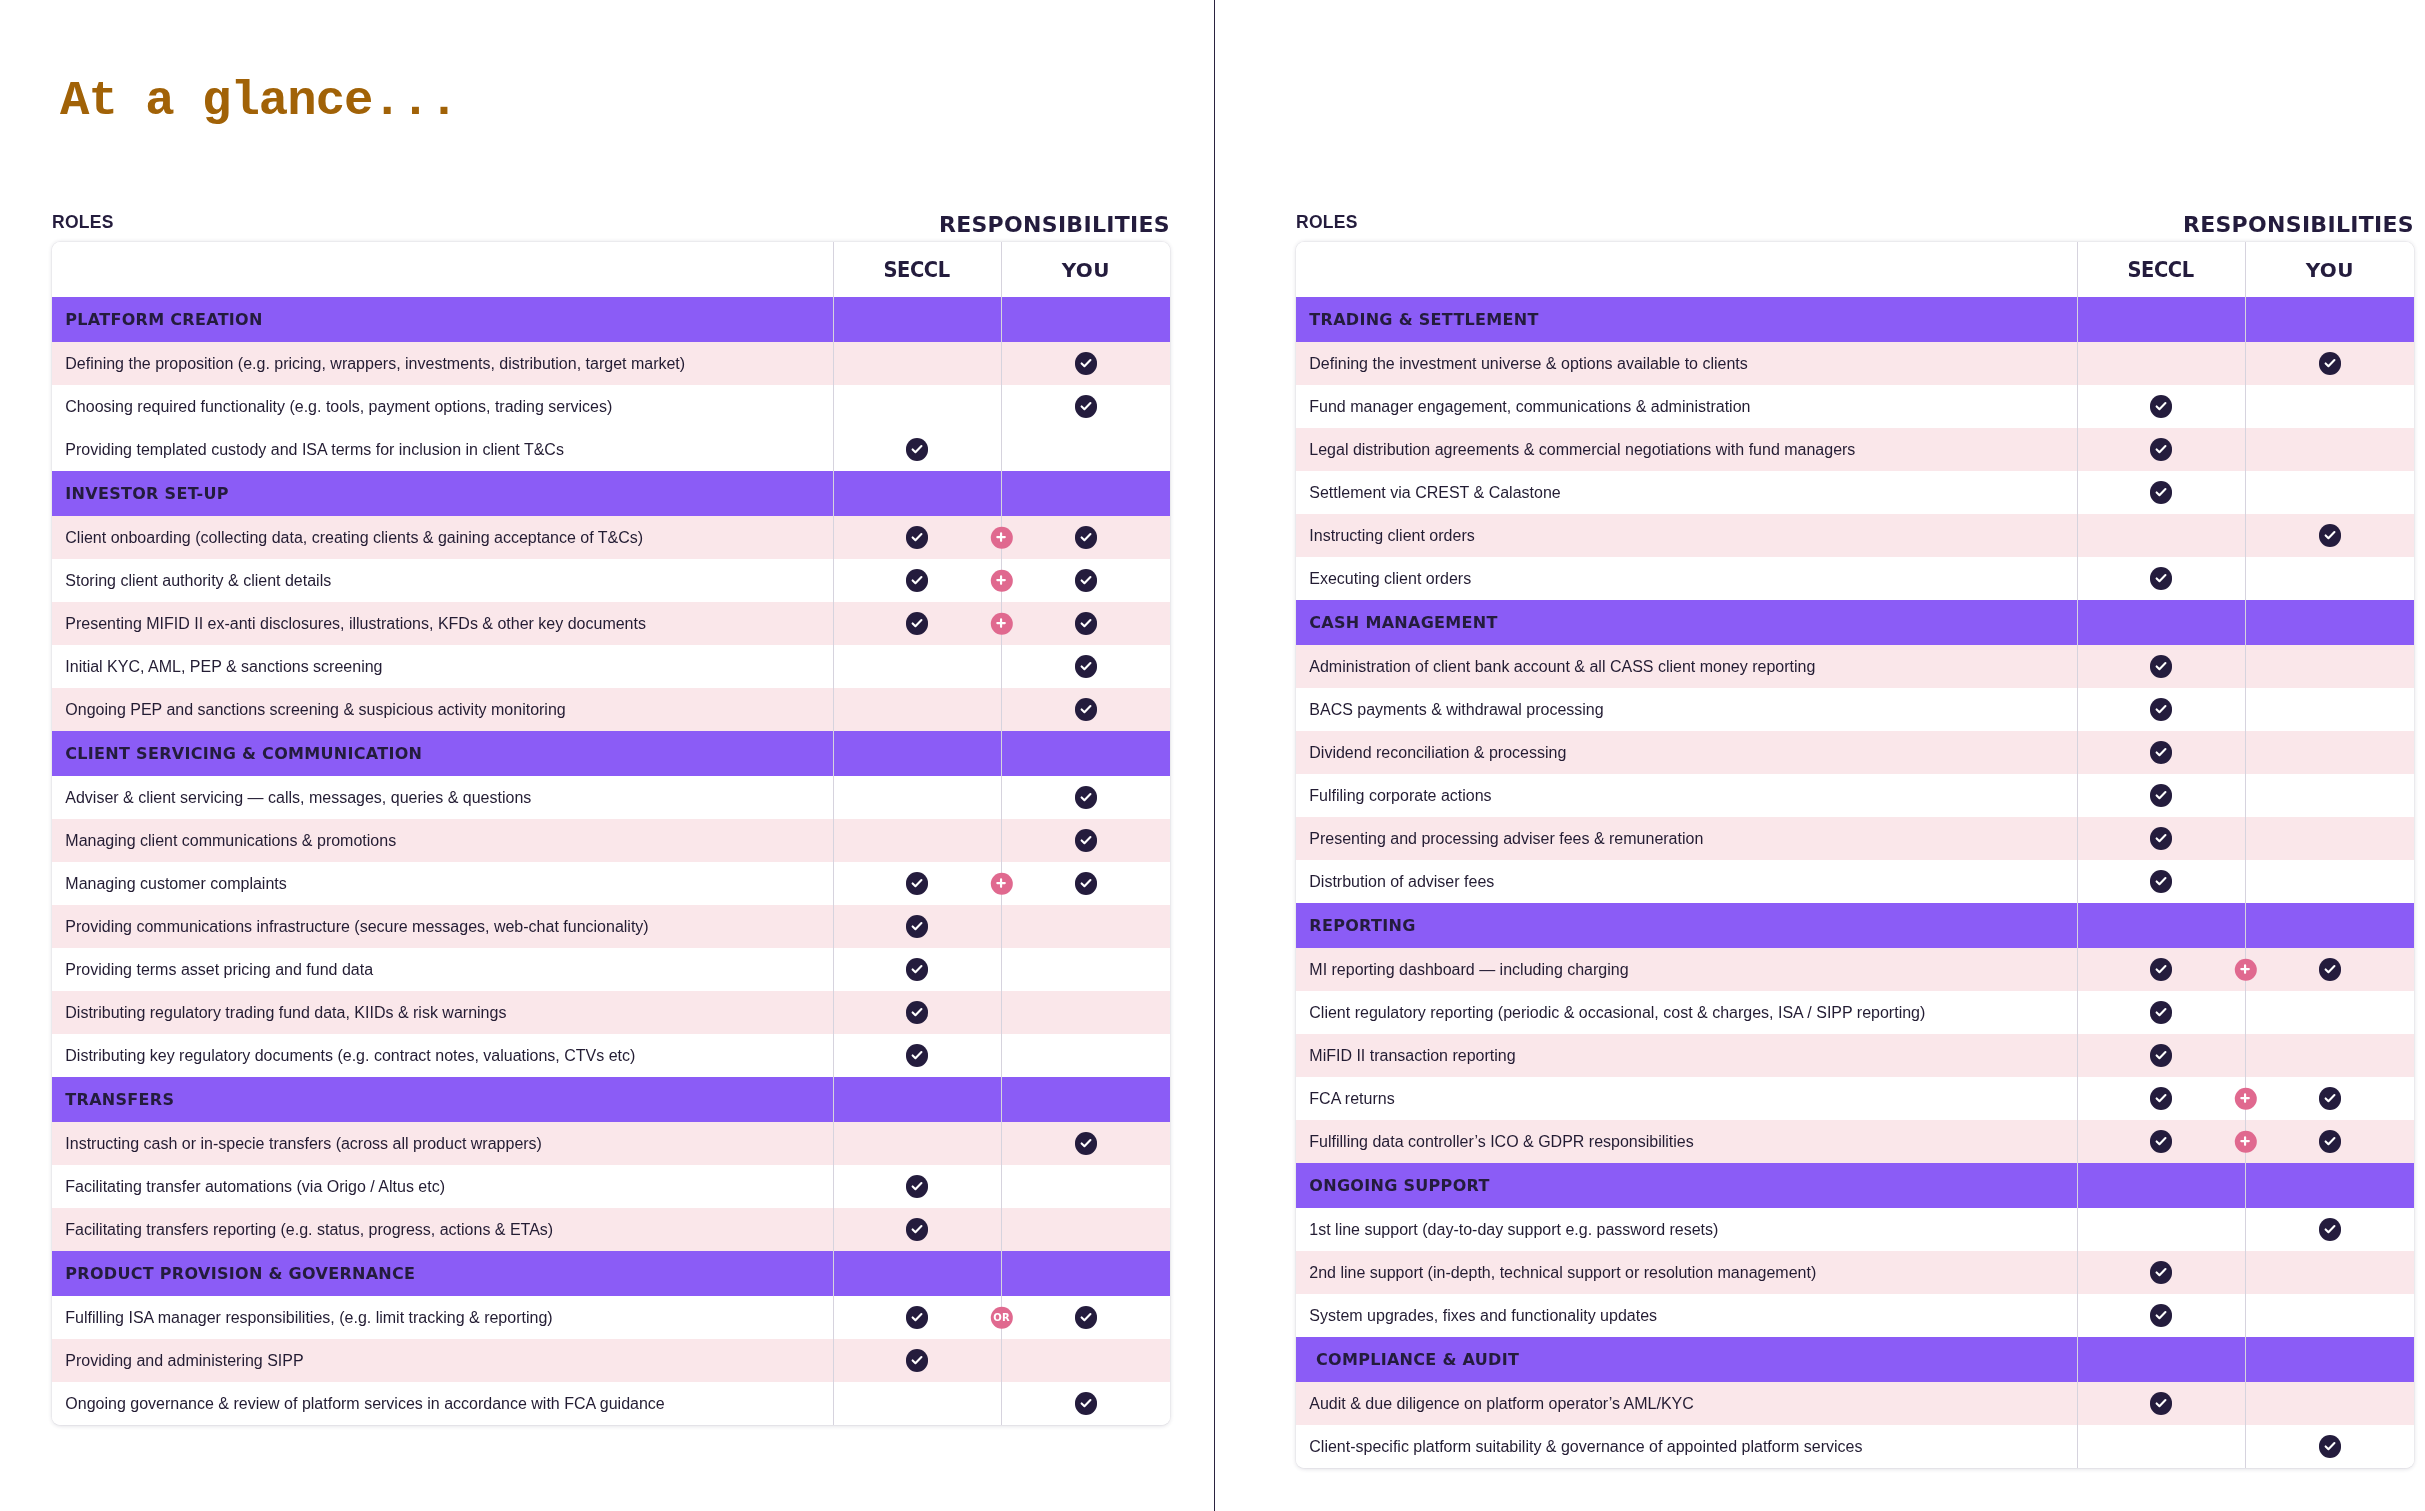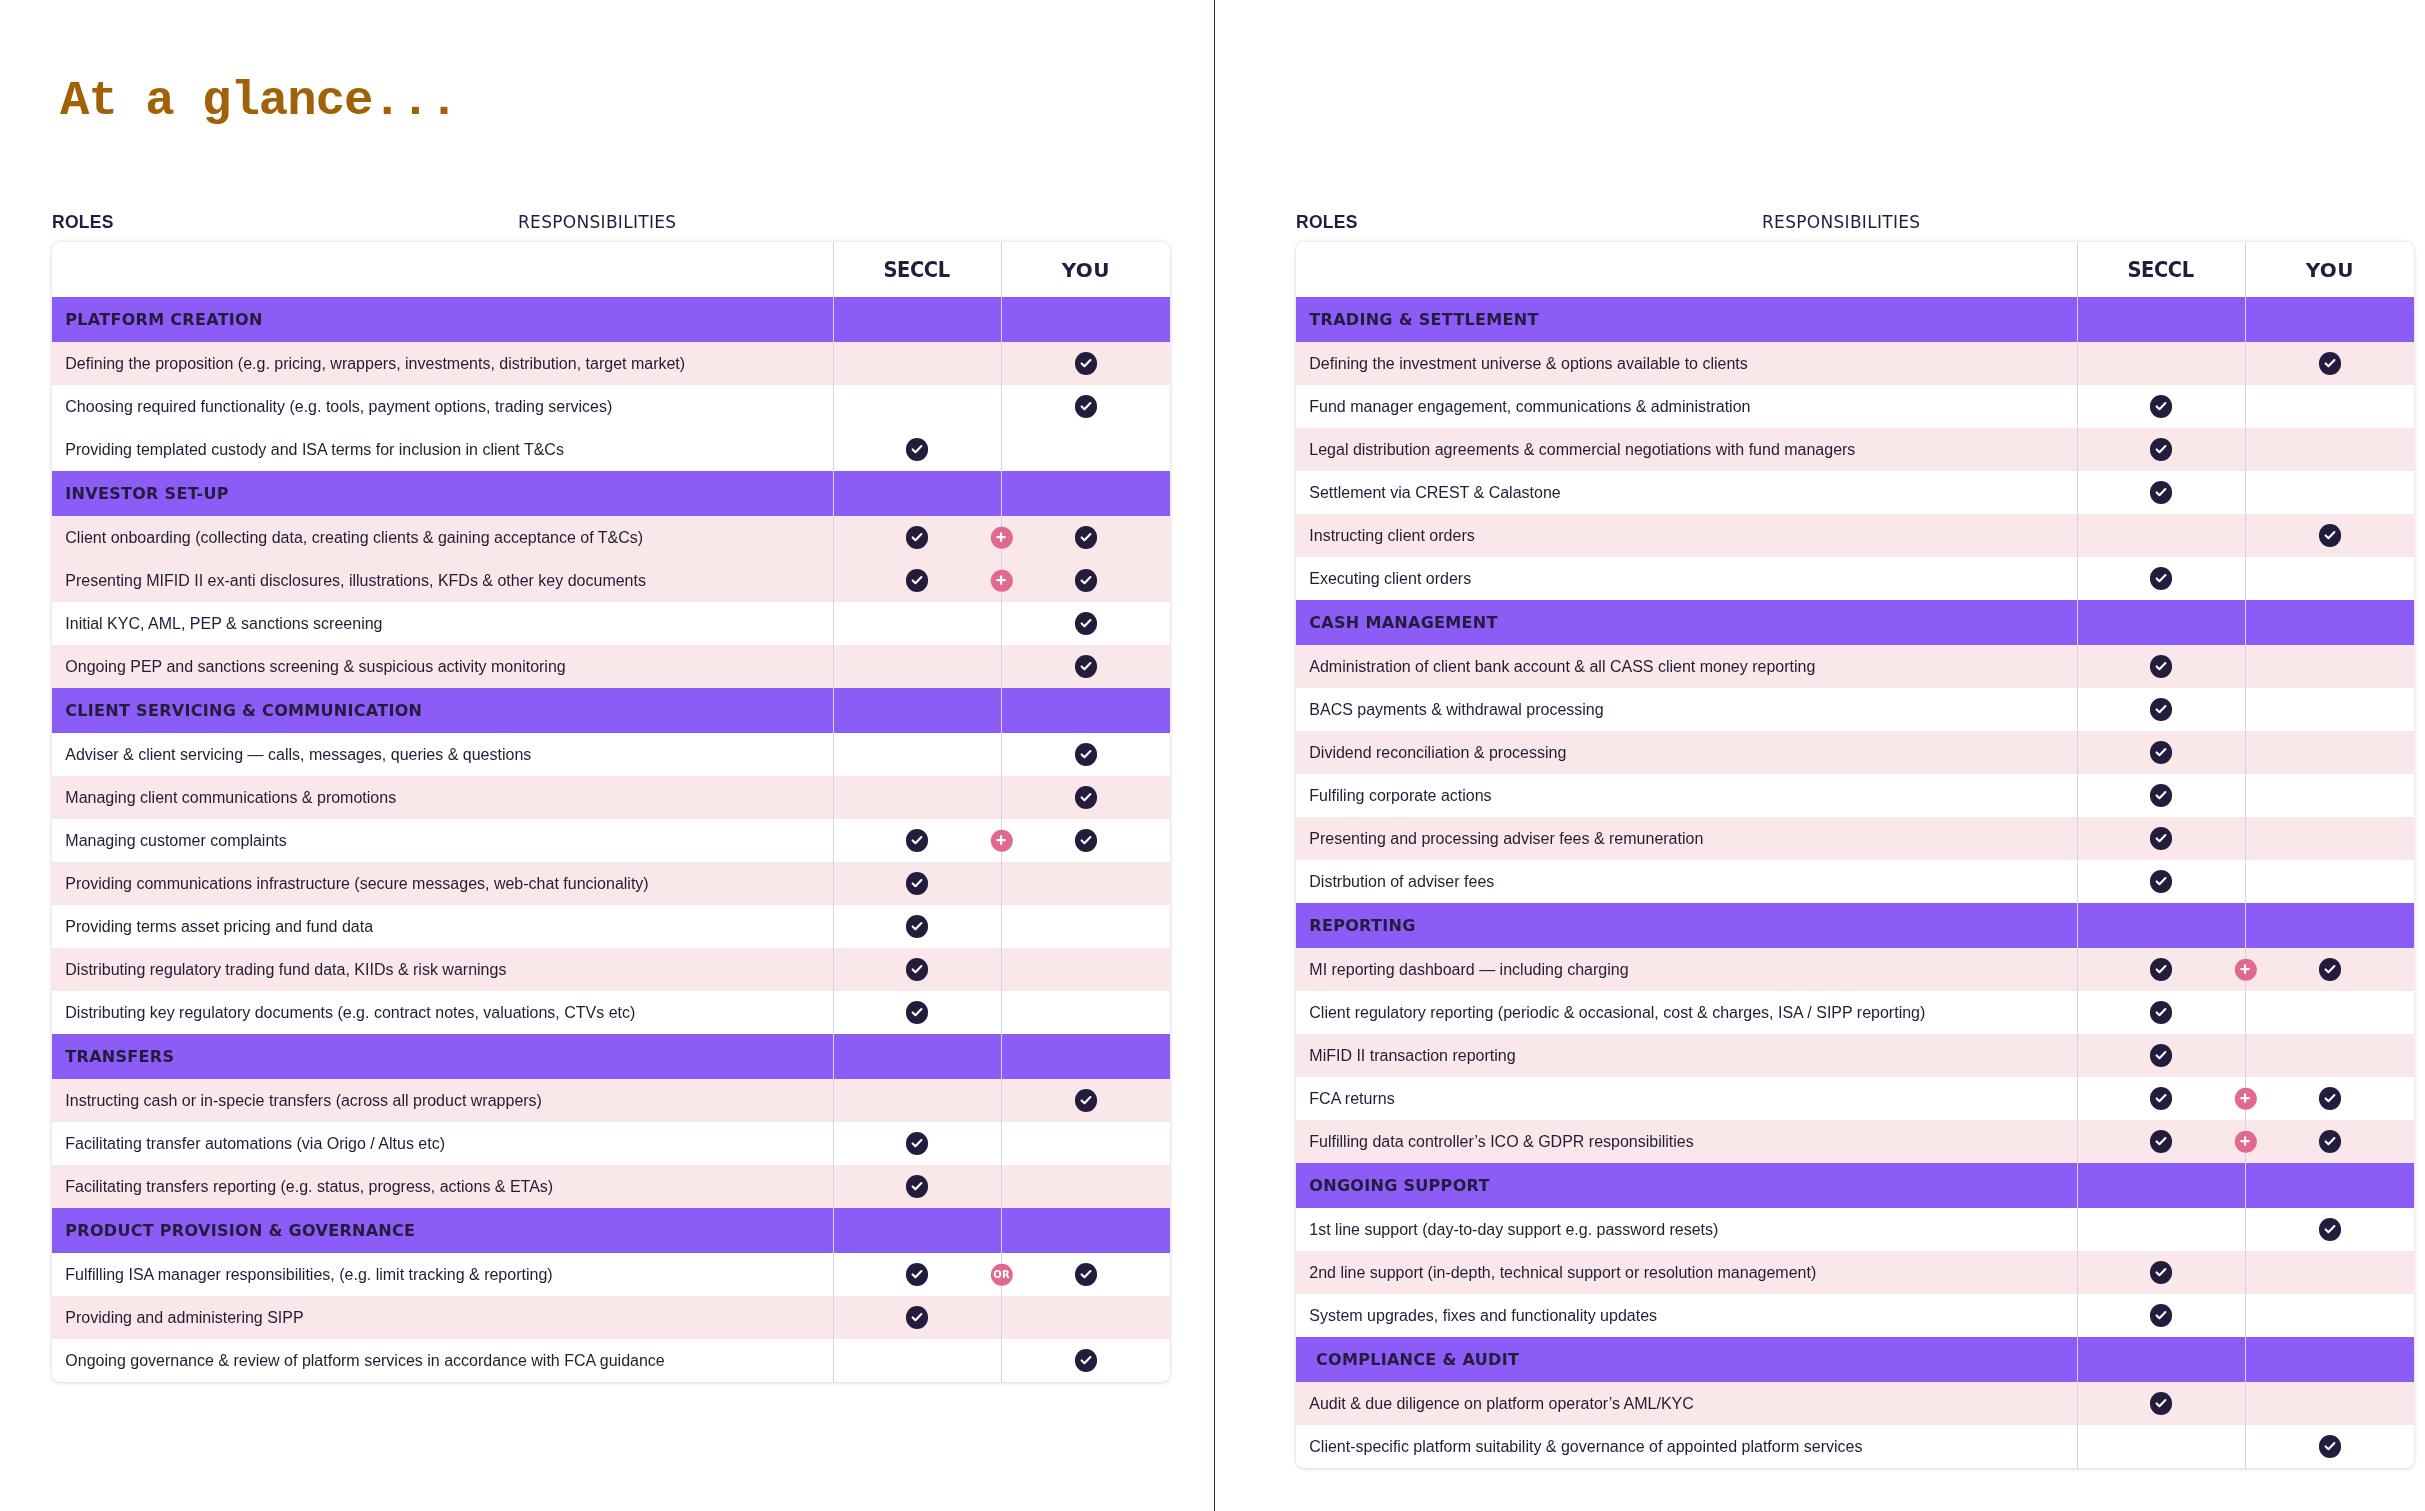--- a/index.html
+++ b/index.html
@@ -36,22 +36,22 @@
     position: relative; height: 30px;
     display: flex; align-items: flex-start;
   }
   .hdr-roles {
     font-size: 17.5px; font-weight: 700; letter-spacing: 0.3px;
     color: #241c3d;
     font-family: Liberation Sans, sans-serif;
   }
   .hdr-resp {
     position: absolute; left: 0; right: 0; top: 0;
-    text-align: left;
-    font-size: 17px; font-weight: 400; letter-spacing: 0.3px;
+    text-align: right;
+    font-size: 22px; font-weight: 700; letter-spacing: 0.3px;
     color: #241c3d;
     font-family: "DejaVu Sans", sans-serif;
     padding-left: 466px;
   }
 
   .card {
     background: #ffffff;
     border-radius: 8.3px;
     box-shadow: 0 0.8px 4.2px rgba(40,30,70,.16), 0 0 0 0.8px rgba(40,30,70,.035);
     overflow: hidden;
@@ -202,20 +202,37 @@
                   </span></td>
                 <td class="cell"></td>
               </tr>
               <tr class="section">
                 <td class="lbl">INVESTOR SET-UP</td>
                 <td class="cell"></td>
                 <td class="cell"></td>
               </tr>
               <tr class="item shade">
                 <td class="lbl">Client onboarding (collecting data, creating clients &amp; gaining acceptance of T&amp;Cs)</td>
+                <td class="cell"><span class="mark check">
+                    <svg viewBox="0 0 24 24" aria-hidden="true">
+                      <path d="M4.5 12.8 L9.3 17.4 L19.6 7.0" fill="none" stroke="#ffffff" stroke-width="3.6" stroke-linecap="round" stroke-linejoin="round"></path>
+                    </svg>
+                  </span></td>
+                <td class="cell"><span class="mark plus">
+                    <svg viewBox="0 0 24 24" aria-hidden="true">
+                      <path d="M12 4.8 V19.2 M4.8 12 H19.2" fill="none" stroke="#ffffff" stroke-width="4.2" stroke-linecap="round"></path>
+                    </svg>
+                  </span><span class="mark check">
+                    <svg viewBox="0 0 24 24" aria-hidden="true">
+                      <path d="M4.5 12.8 L9.3 17.4 L19.6 7.0" fill="none" stroke="#ffffff" stroke-width="3.6" stroke-linecap="round" stroke-linejoin="round"></path>
+                    </svg>
+                  </span></td>
+              </tr>
+              <tr class="item plain">
+                <td class="lbl">Storing client authority &amp; client details</td>
                 <td class="cell"><span class="mark check">
                     <svg viewBox="0 0 24 24" aria-hidden="true">
                       <path d="M4.5 12.8 L9.3 17.4 L19.6 7.0" fill="none" stroke="#ffffff" stroke-width="3.6" stroke-linecap="round" stroke-linejoin="round"></path>
                     </svg>
                   </span></td>
                 <td class="cell"><span class="mark plus">
                     <svg viewBox="0 0 24 24" aria-hidden="true">
                       <path d="M12 4.8 V19.2 M4.8 12 H19.2" fill="none" stroke="#ffffff" stroke-width="4.2" stroke-linecap="round"></path>
                     </svg>
                   </span><span class="mark check">

